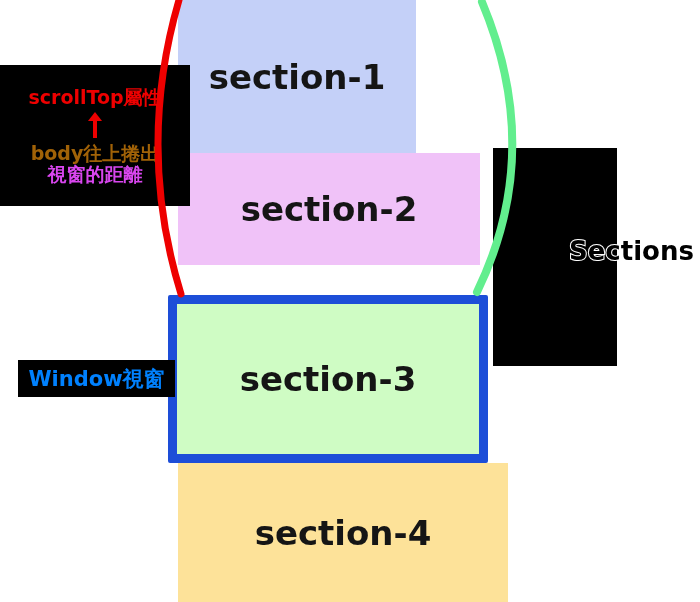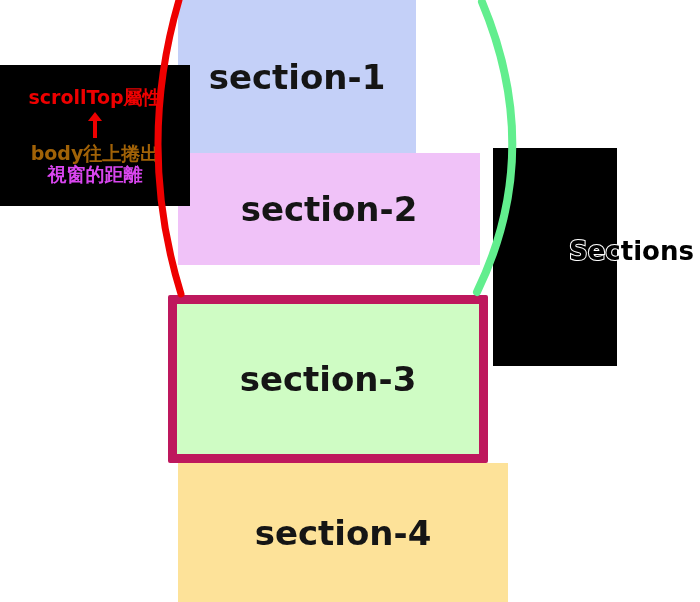--- a/index.html
+++ b/index.html
@@ -31,21 +31,21 @@
     white-space: nowrap;
   }
   .s1 { left: 178px; top: 0;     width: 238px; height: 153px; }
   .s2 { left: 178px; top: 153px; width: 302px; height: 112px; }
   .s4 { left: 178px; top: 463px; width: 330px; height: 139px; }
 
   
   .window-frame {
     left: 168px; top: 295px;
     width: 302px; height: 150px;
-    border: 9px solid #be185d;
+    border: 9px solid #1d4ed8;
     border-radius: 2px;
     display: flex;
     align-items: center;
     justify-content: center;
     z-index: 2;
   }
 
   
   .black-box {
     background: #000000;
@@ -146,20 +146,23 @@
   <div class="abs black-box scrolltop-box">
     <div class="red-line" style="color: rgb(238, 0, 0);">scrollTop屬性</div>
     <div class="arrow-up">
       <div class="arrow-head" style="border-bottom-color: rgb(238, 0, 0);"></div>
       <div class="arrow-shaft" style="background-color: rgb(238, 0, 0);"></div>
     </div>
     <div class="red-line" style="color: #a16207;">body往上捲出</div>
     <div class="red-line" style="color: #d946ef;">視窗的距離</div>
   </div>
 
+  <div class="abs black-box window-label-box">
+    <span class="window-label" style="color: rgb(0, 129, 254);">Window視窗</span>
+  </div>
 
   <div class="abs black-box right-box">
     <span class="outlined-label">Sections</span>
   </div>
 
   <svg class="curves" width="700" height="602" viewBox="0 0 700 602">
     <path d="M 179 0 Q 136 148 181 294" fill="none" stroke-width="7" stroke-linecap="round" stroke="#ee0000"></path>
     <path d="M 482 2 Q 545 152 477 292" fill="none" stroke-width="8" stroke-linecap="round" stroke="#62ee8e"></path>
   </svg>
 

